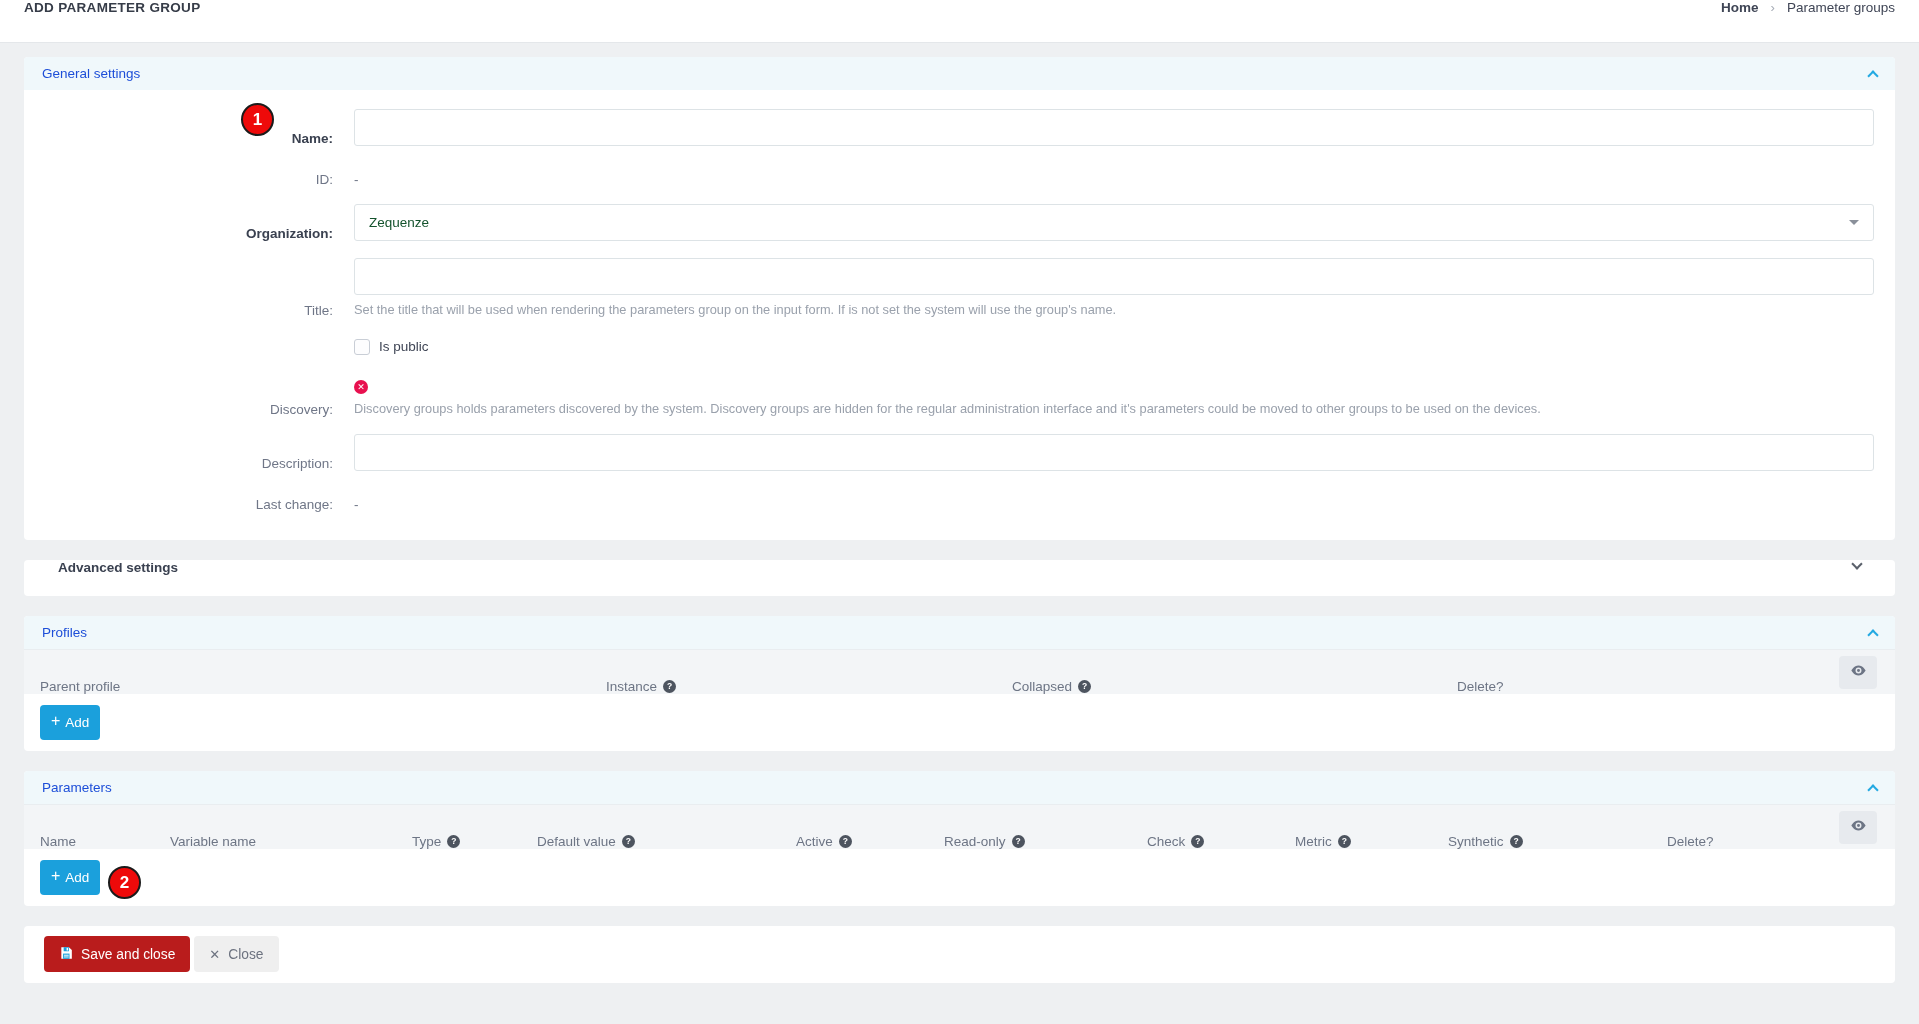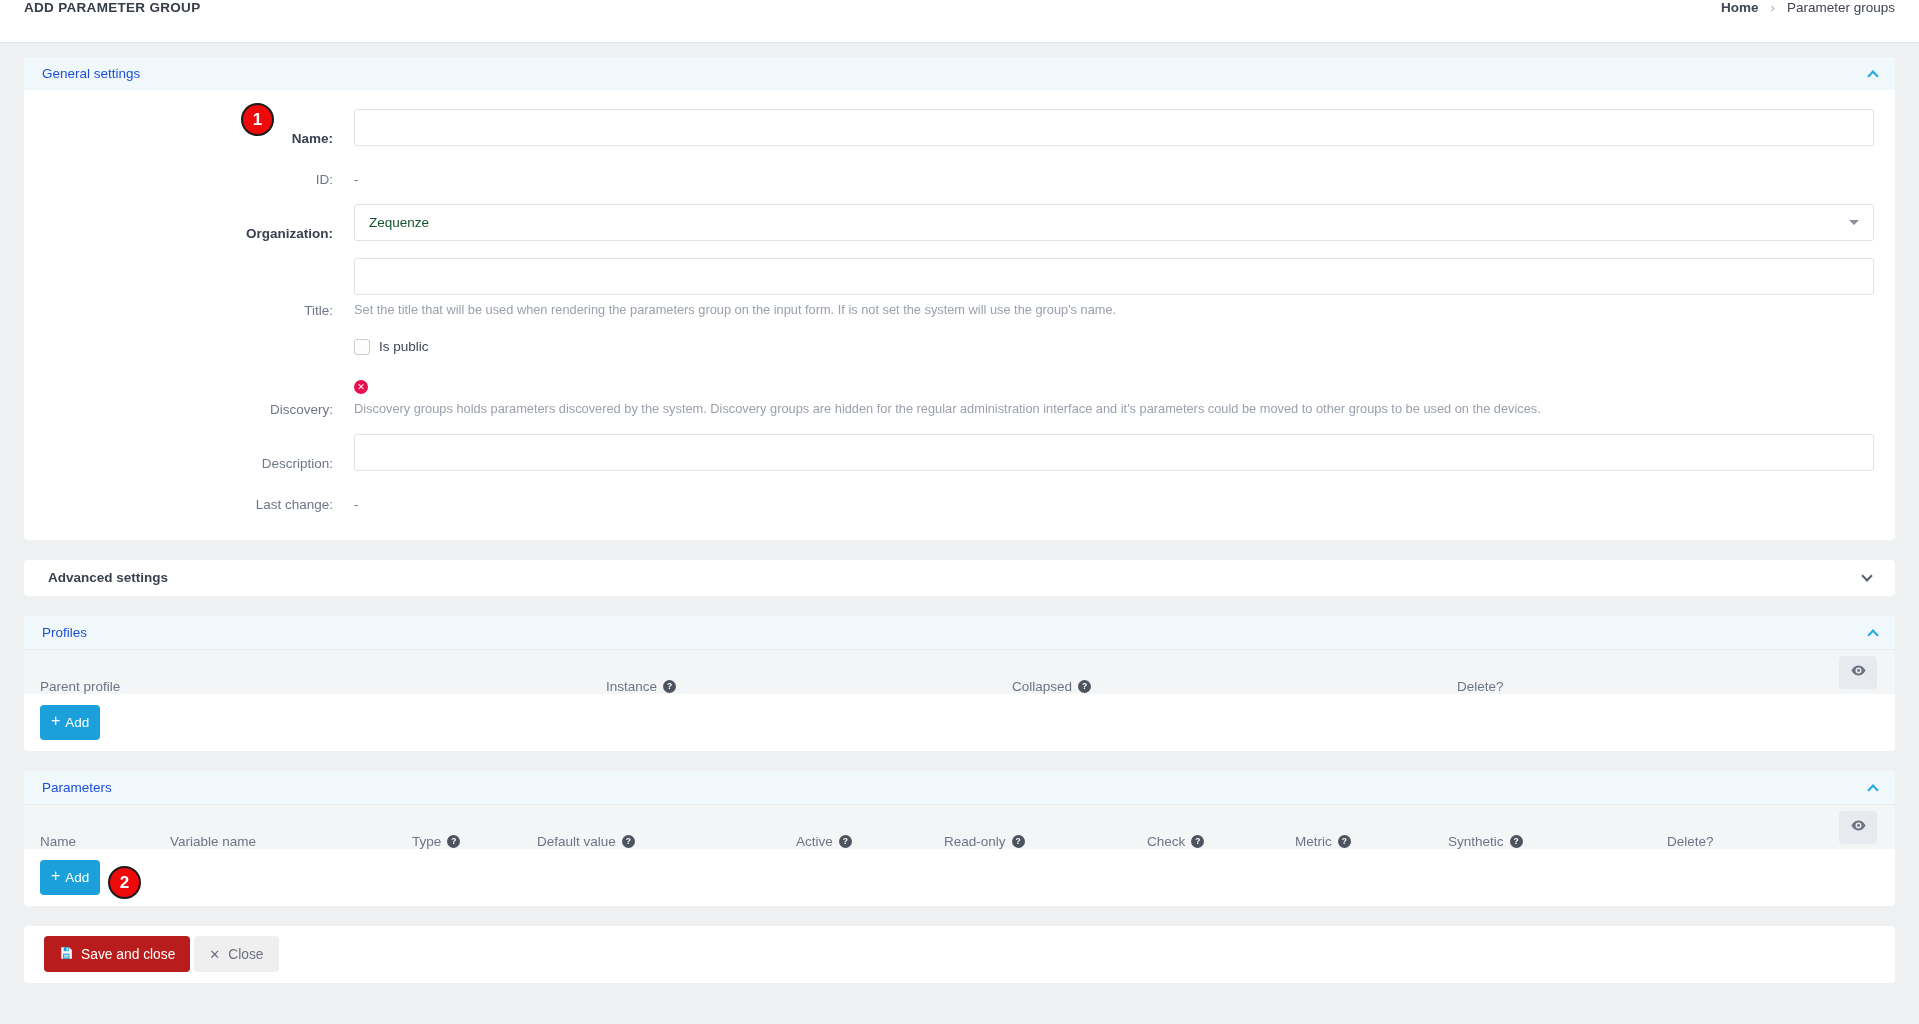--- a/index.html
+++ b/index.html
@@ -48,21 +48,21 @@
   .checkbox { width:16px; height:16px; border:1px solid #c9ced6; border-radius:3px;
     background:#fdfdfe; display:inline-block; cursor:pointer; }
   .checkbox-label { color:#3f4555; }
   .circle-icon { width:14px; height:14px; border-radius:50%; display:inline-flex;
     align-items:center; justify-content:center; font-size:9px; font-weight:bold; color:#fff; }
   .discovery-off { background:#e8104f; margin-top:8px; }
   .qicon { width:13px; height:13px; background:#4d545f; border-radius:50%; color:#fff;
     font-size:8.5px; font-weight:bold; display:inline-flex; align-items:center;
     justify-content:center; flex:0 0 13px; }
   
-  .panel.simple { height:36px; padding:0 24px; display:flex; align-items:center;
+  .panel.simple { height:36px; padding:0 34px; display:flex; align-items:flex-start;
     justify-content:space-between; cursor:pointer; }
   .simple-title { font-weight:bold; color:#3a4150; }
   
   .grid-header { background:#f3f5f7; border-top:1px solid #e9edf0; height:45px;
     display:flex; align-items:flex-end; padding:0 16px; color:#6d7585; position:relative; }
   .th { display:flex; align-items:center; gap:6px; }
   .eye-btn { position:absolute; right:18px; top:6px; width:38px; height:33px;
     background:#e7eaee; border:none; border-radius:4px; display:flex; align-items:center;
     justify-content:center; cursor:pointer; }
   .add-row { padding:11px 16px; }

